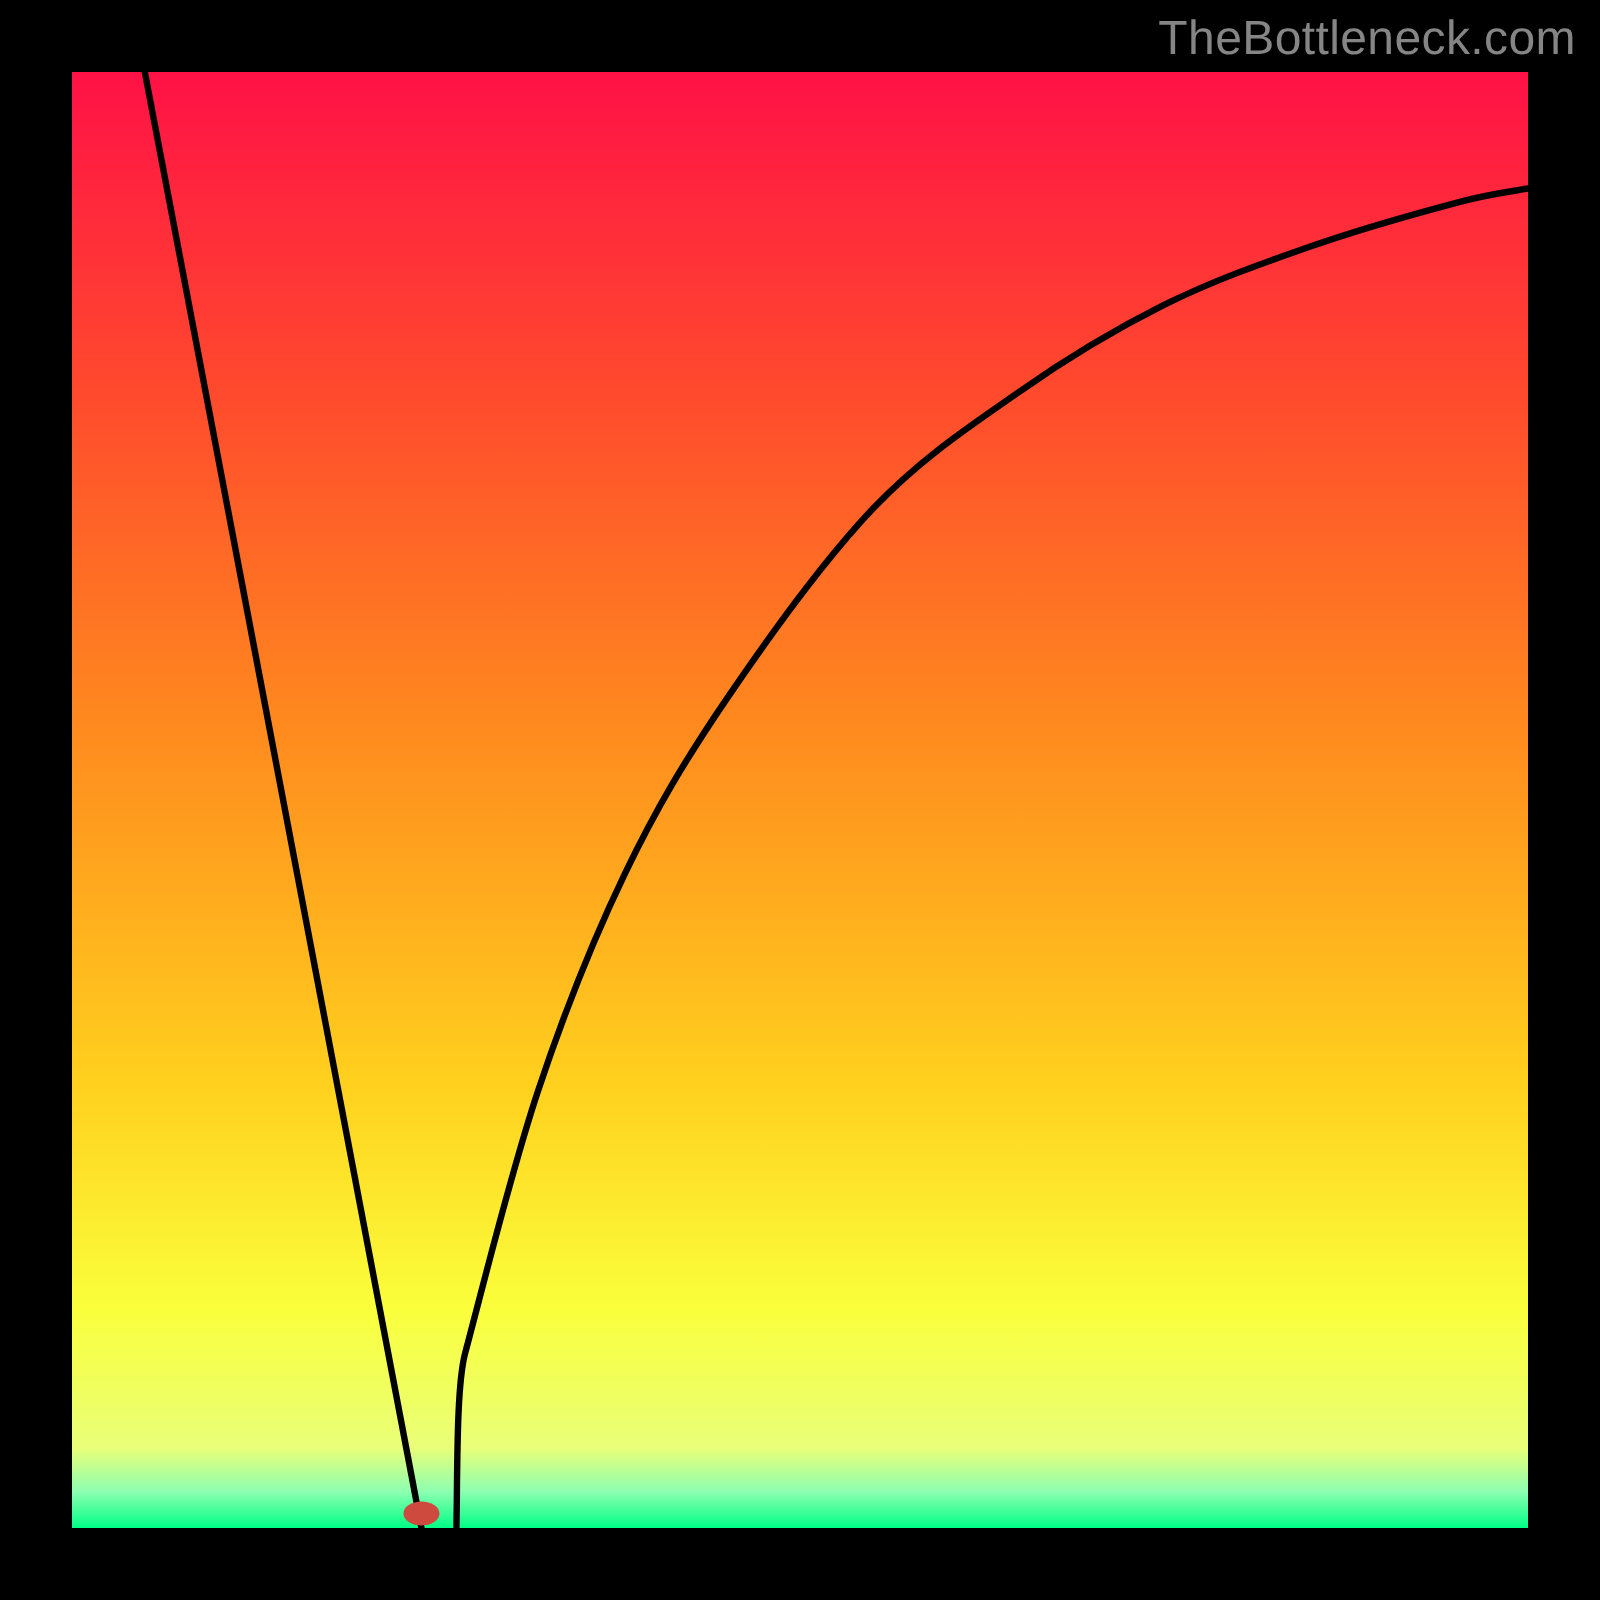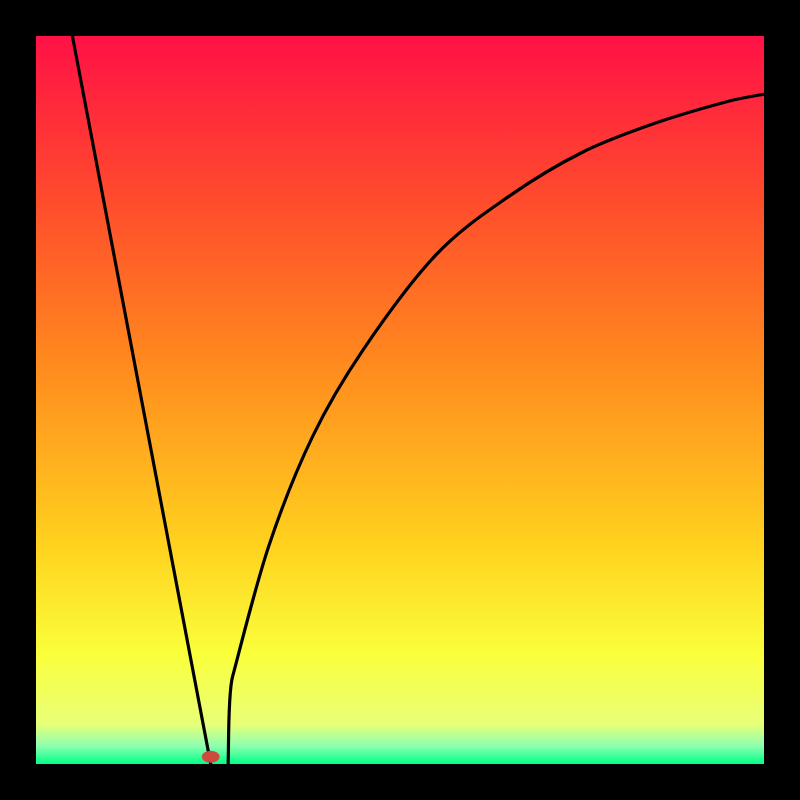--- a/index.html
+++ b/index.html
@@ -57,13 +57,14 @@
             <stop offset="94.5%" stop-color="#e9ff78"></stop>
             <stop offset="97.5%" stop-color="#8dffb0"></stop>
             <stop offset="100%" stop-color="#00ff86"></stop>
           </linearGradient>
       </defs>
       <rect x="0" y="0" width="728" height="728" fill="url(#bg-grad)"></rect>
       <path id="curve-path" d="M 36.4,0 L 174.72,728 C 201.41333333333333,834.7733333333333 186.85333333333332,677.04 196.56,640.64 C 206.26666666666668,604.24 219.61333333333334,549.64 232.96,509.6 C 246.30666666666667,469.56 260.8666666666667,433.15999999999997 276.64,400.4 C 292.4133333333333,367.64 306.97333333333336,343.37333333333333 327.6,313.04 C 348.2266666666667,282.7066666666667 376.1333333333334,243.88000000000005 400.40000000000003,218.40000000000003 C 424.6666666666667,192.92000000000002 448.93333333333334,177.14666666666665 473.2,160.15999999999997 C 497.46666666666664,143.1733333333333 521.7333333333333,128.61333333333334 546,116.48000000000002 C 570.2666666666667,104.34666666666669 594.5333333333333,95.85333333333335 618.8,87.36000000000001 C 643.0666666666666,78.86666666666667 673.4,70.37333333333332 691.6,65.51999999999998 C 709.8000000000001,60.66666666666665 721.9333333333334,59.45333333333334 728,58.24000000000001" stroke="#000" stroke-width="3.2" fill="none" stroke-linejoin="round" stroke-linecap="round"></path>
       <ellipse id="min-marker" cx="174.72" cy="720.72" rx="9" ry="6" fill="#ce4a3e"></ellipse>
     </svg>
   </div>
+  <div class="watermark">TheBottleneck.com</div>
 </div>
 
 </body></html>

